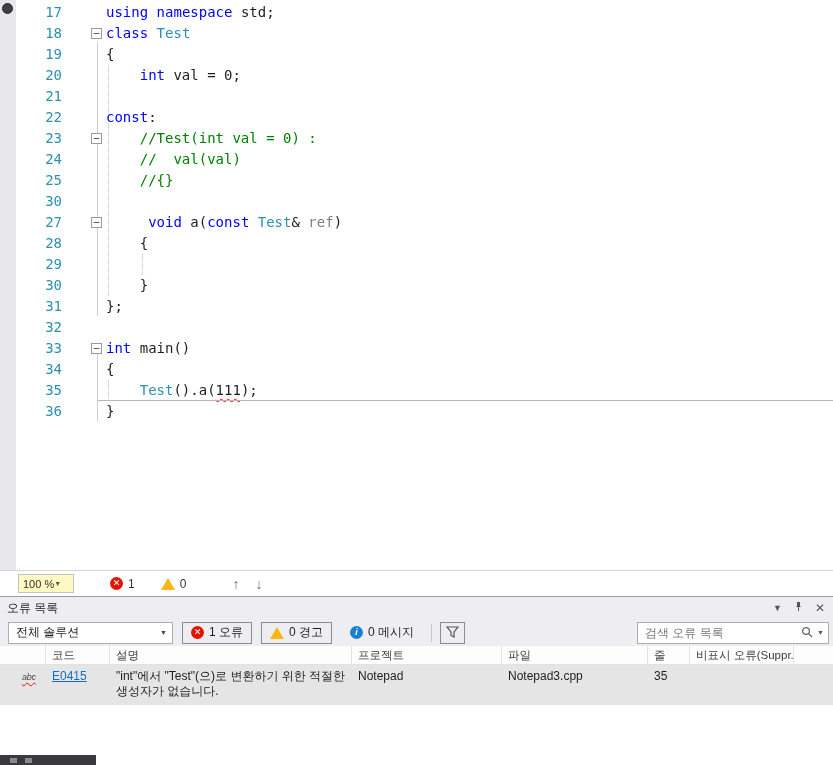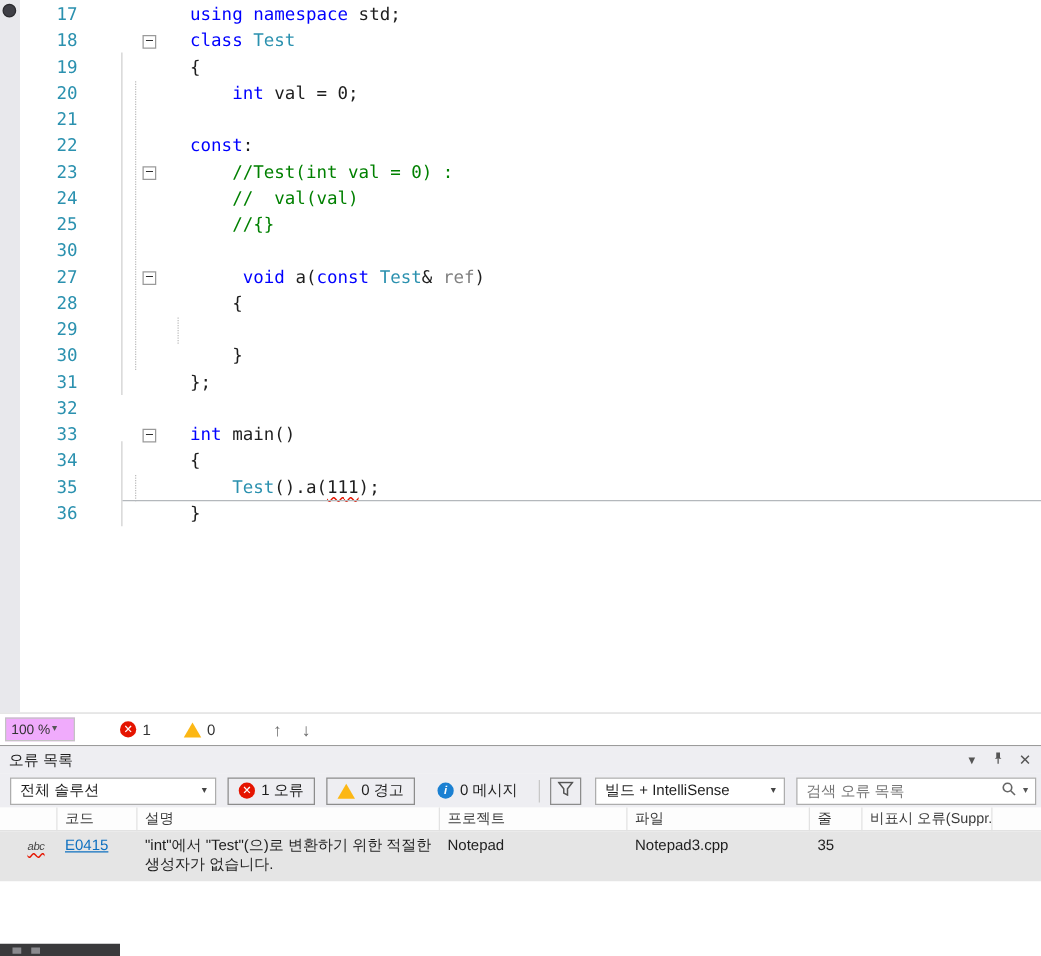--- a/index.html
+++ b/index.html
@@ -6,41 +6,41 @@
   html,body { width:833px; height:765px; overflow:hidden; background:#fff;
     font-family:"Liberation Sans","DejaVu Sans",sans-serif; }
   body { position:relative; }
 
   
   .editor-area { position:absolute; left:0; top:0; width:833px; height:571px; background:#fff; border-bottom:1px solid #d4d4d4; }
   .bp-margin { position:absolute; left:0; top:0; width:16px; height:570px; background:#e8e8ec; }
   .breakpoint-dot { position:absolute; left:2px; top:3px; width:11px; height:11px; border-radius:50%; background:#3f3f46; border:1px solid #2a2a2e; }
   .code-lines { position:absolute; left:0; top:2px; width:833px; }
   .code-line { display:flex; width:833px; height:21px; line-height:21px; position:relative; padding-left:16px;
-    font-family:"DejaVu Sans Mono","Liberation Mono",monospace; font-size:14px; white-space:pre;gap:23px; }
+    font-family:"DejaVu Sans Mono","Liberation Mono",monospace; font-size:14px; white-space:pre; }
   .ln { width:52px; min-width:52px; text-align:right; padding-right:6px; color:var(--lineNumber,#2b91af); }
   .outline-col { width:30px; min-width:30px; position:relative; }
   .collapse-box { position:absolute; left:23px; top:5px; width:11px; height:11px; border:1px solid #9a9a9a; background:#fff;
     font-family:"DejaVu Sans",sans-serif; font-size:9px; line-height:9px; text-align:center; color:#222; }
   .codeseg { padding-left:8px; }
   .pl { color:var(--plain,#1e1e1e); }
   .kw { color:var(--kw,#0000ff); }
   .type { color:var(--type,#2b91af); }
   .cm { color:var(--comment,#008000); }
   .pm { color:var(--param,#808080); }
   .op { color:var(--op,#6e6e6e); }
   .sq { color:var(--plain,#1e1e1e); text-decoration:underline; text-decoration-style:wavy;
     text-decoration-color:#e51400; text-decoration-thickness:1px; text-underline-offset:3px; }
   .code-line.current::after { content:""; position:absolute; left:98px; right:0; bottom:0; border-bottom:1px solid #b4b8bc; }
   .guide { position:absolute; width:0; border-left:1px dotted #bdbdbd; }
   .outline-line { position:absolute; left:97px; width:0; border-left:1px solid #cfcfcf; }
 
   
   .health-bar { position:absolute; left:0; top:571px; width:833px; height:25px; background:#fff; display:flex; align-items:center; }
-  .zoom-combo { margin-left:4px; width:56px; height:19px; border:1px solid #c3c3c3; background:#f0abfc; font-size:11px; color:#333;
+  .zoom-combo { margin-left:18px; width:56px; height:19px; border:1px solid #c3c3c3; background:#fef9c3; font-size:11px; color:#333;
     display:flex; align-items:center; justify-content:flex-start; padding:0 4px; cursor:default; }
   .zoom-combo .chev { font-size:7px; color:#555; }
   .hb-item { display:flex; align-items:center; gap:5px; font-size:12px; color:#333; }
   .err-circle { width:13px; height:13px; border-radius:50%; background:#e51400; color:#fff; font-size:9px; line-height:13px;
     text-align:center; font-weight:bold; }
   .warn-tri { width:0; height:0; border-left:7px solid transparent; border-right:7px solid transparent; border-bottom:12px solid #fcb714; }
   .nav-arrow { color:#6b6b6b; font-size:14px; }
 
   
   .error-panel { position:absolute; left:0; top:596px; width:833px; height:169px; background:#f6f6f6; border-top:1px solid #9b9b9b; }
@@ -174,24 +174,20 @@
       <span>0 메시지</span>
     </div>
     <div class="tb-sep"></div>
     <div class="filter-btn">
       <span>
         <svg width="13" height="12" viewBox="0 0 13 12">
             <path d="M1 1h11L8 6v5L5 9.5V6z" fill="none" stroke="#555" stroke-width="1.2"></path>
           </svg>
       </span>
     </div>
-    <div class="combo build-combo">
-      <span>빌드 + IntelliSense</span>
-      <span class="chev">▼</span>
-    </div>
     <div class="search-box">
       <input type="text" placeholder="검색 오류 목록" style="">
       <span>
         <svg width="12" height="12" viewBox="0 0 12 12">
             <circle cx="5" cy="5" r="3.4" fill="none" stroke="#666" stroke-width="1.3"></circle>
             <line x1="7.6" y1="7.6" x2="11" y2="11" stroke="#666" stroke-width="1.3"></line>
           </svg>
       </span>
       <span class="search-chev">▼</span>
     </div>

